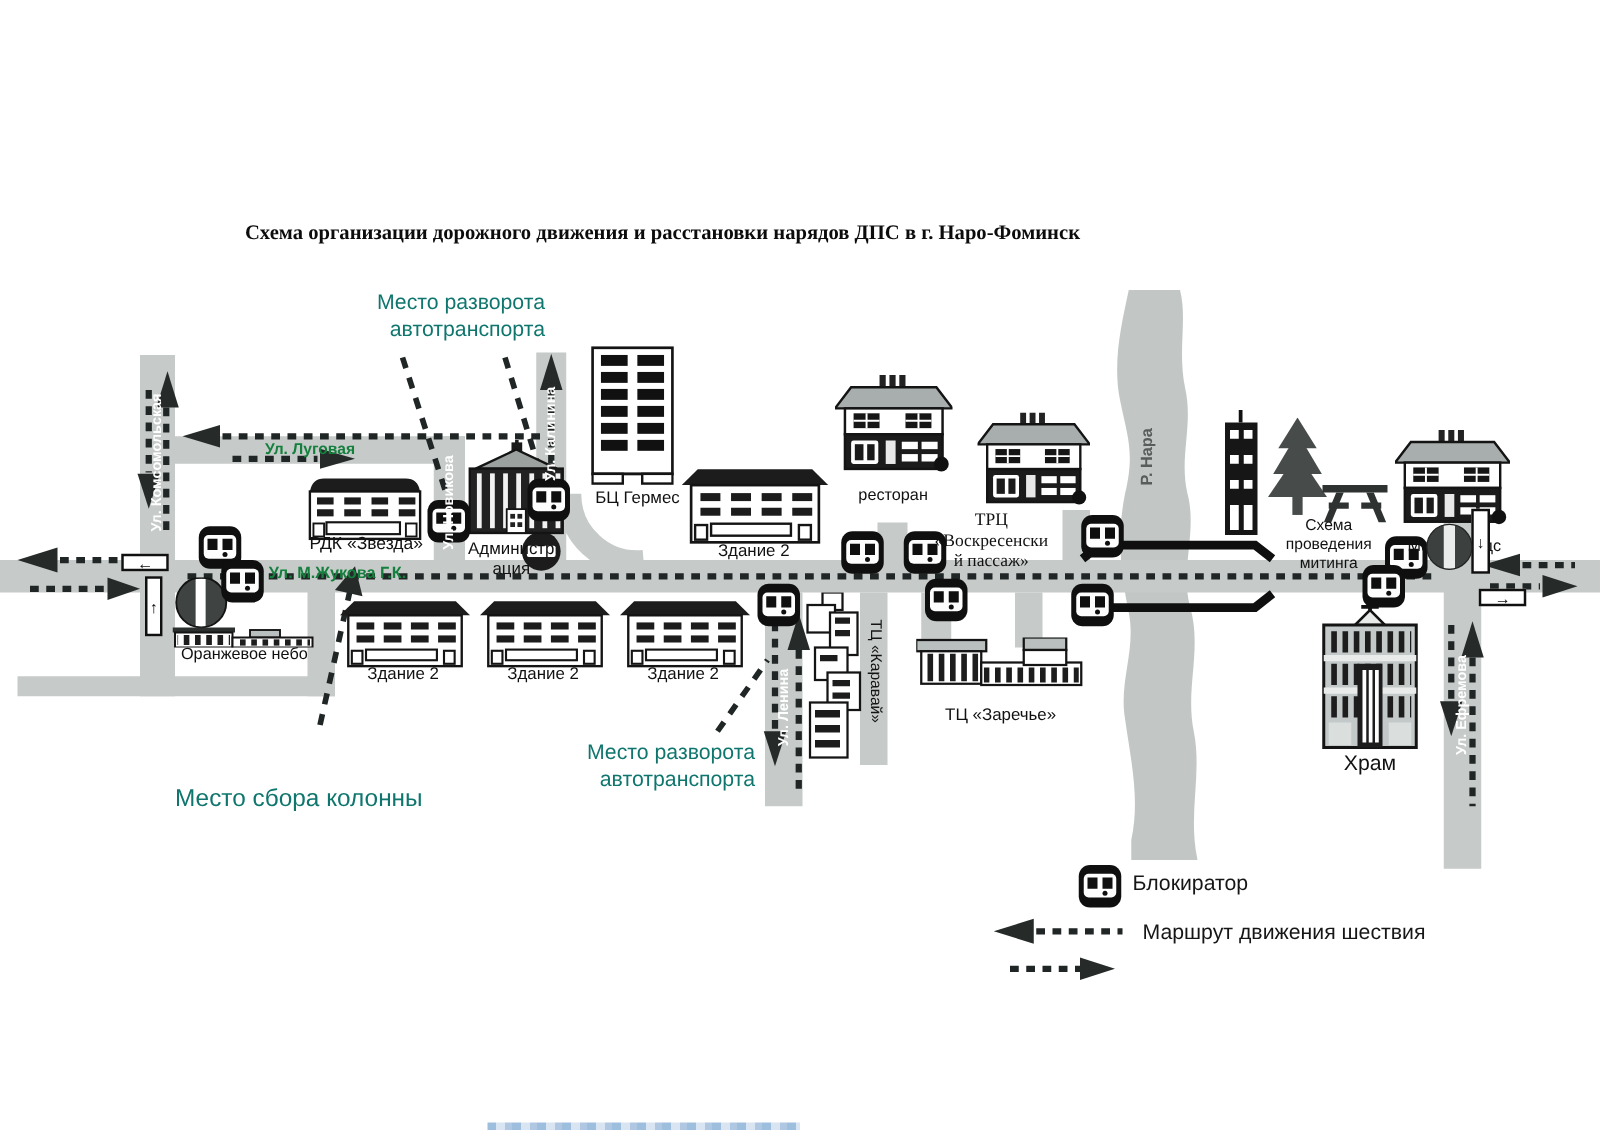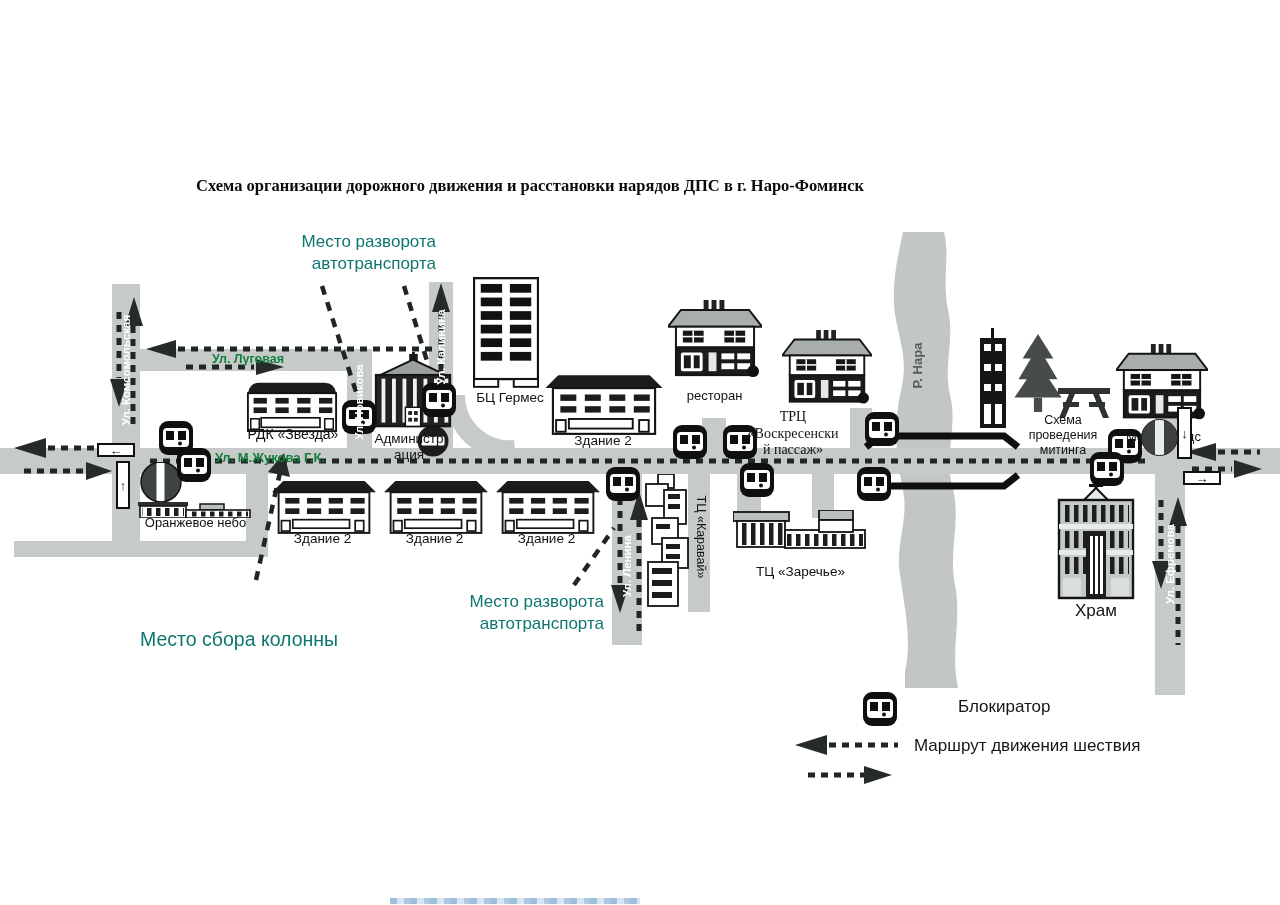--- a/index.html
+++ b/index.html
@@ -394,18 +394,18 @@
 <div class="lbl" style="left:138px;top:515px;width:115px;font-size:13px;">Оранжевое небо</div>
 
 <div class="sign" style="left:97px;top:443px;width:34px;height:10px;">←</div>
 <div class="sign" style="left:116px;top:461px;width:10px;height:44px;">↑</div>
 <div class="sign" style="left:1177px;top:407px;width:11px;height:48px;">↓</div>
 <div class="sign" style="left:1183px;top:471px;width:34px;height:10px;">→</div>
 <div class="circle-stripe" style="left:1141px;top:419px;">
       <div class="stripe"></div>
     </div>
 
-<div class="legend-label" style="left:958px;top:697px;">Блокиратор</div>
+<div class="legend-label" style="left:906px;top:697px;">Блокиратор</div>
 <div class="legend-label" style="left:914px;top:736px;">Маршрут движения шествия</div>
 
 <div class="scan-strip"></div>
 
 </div>
 
 </body></html>

